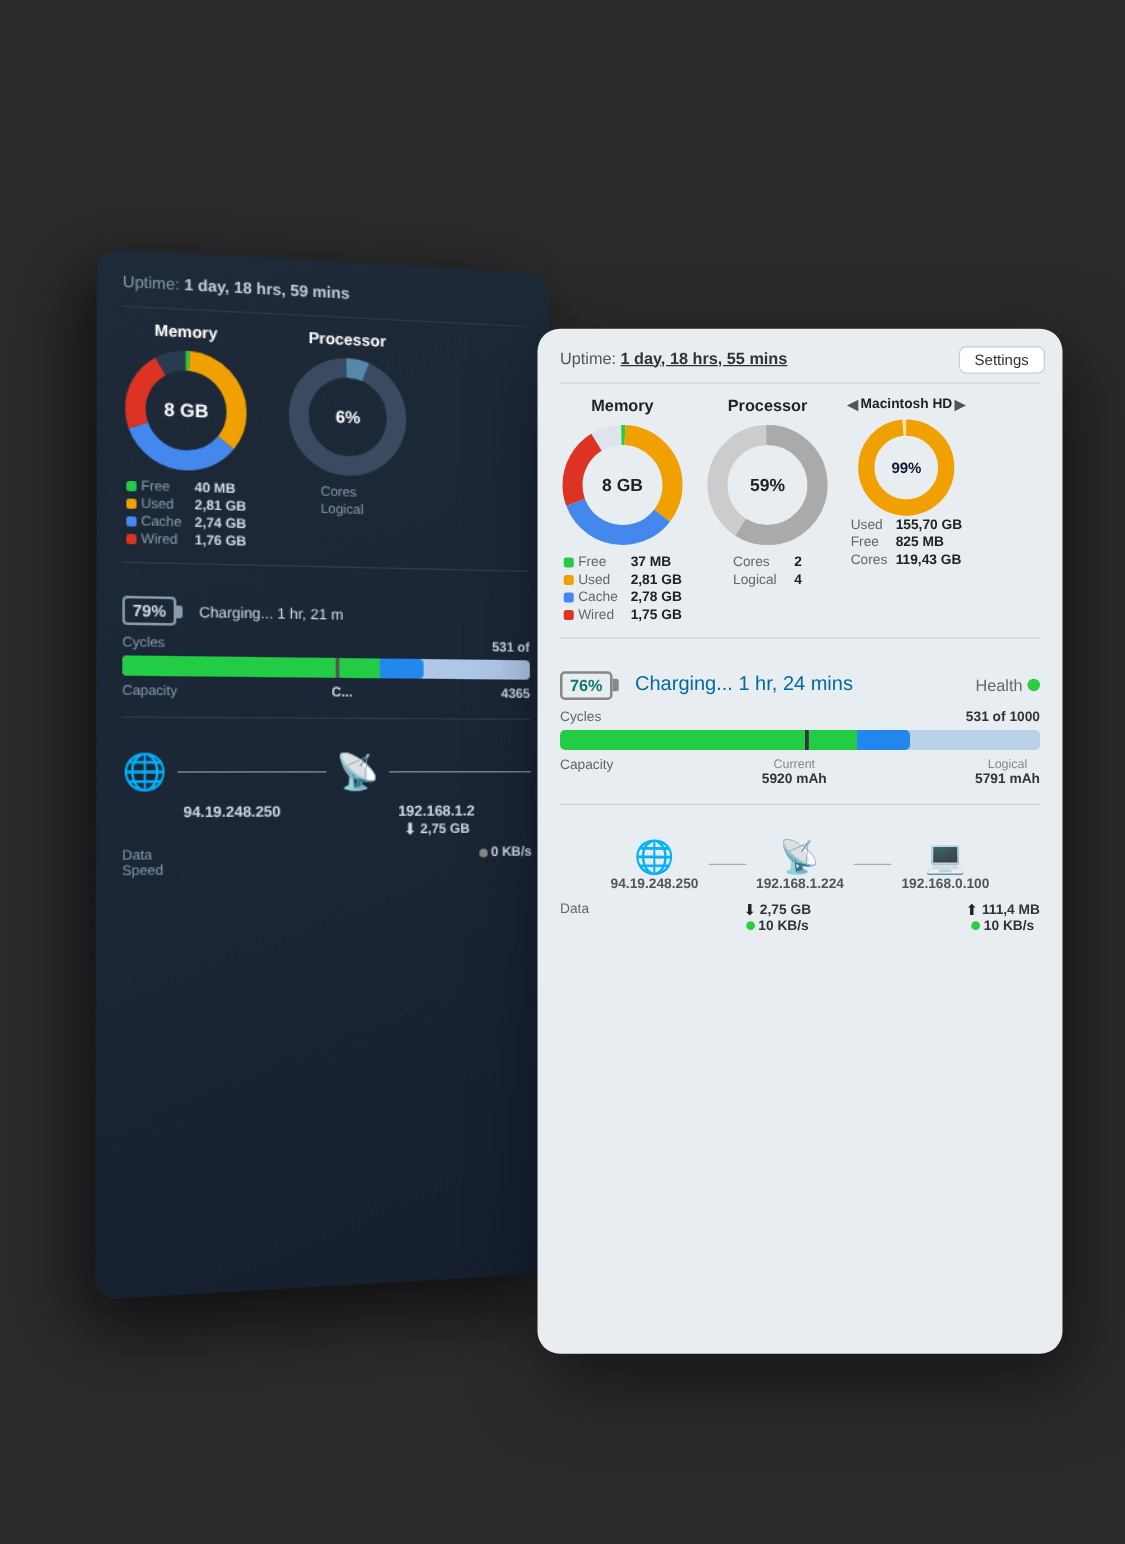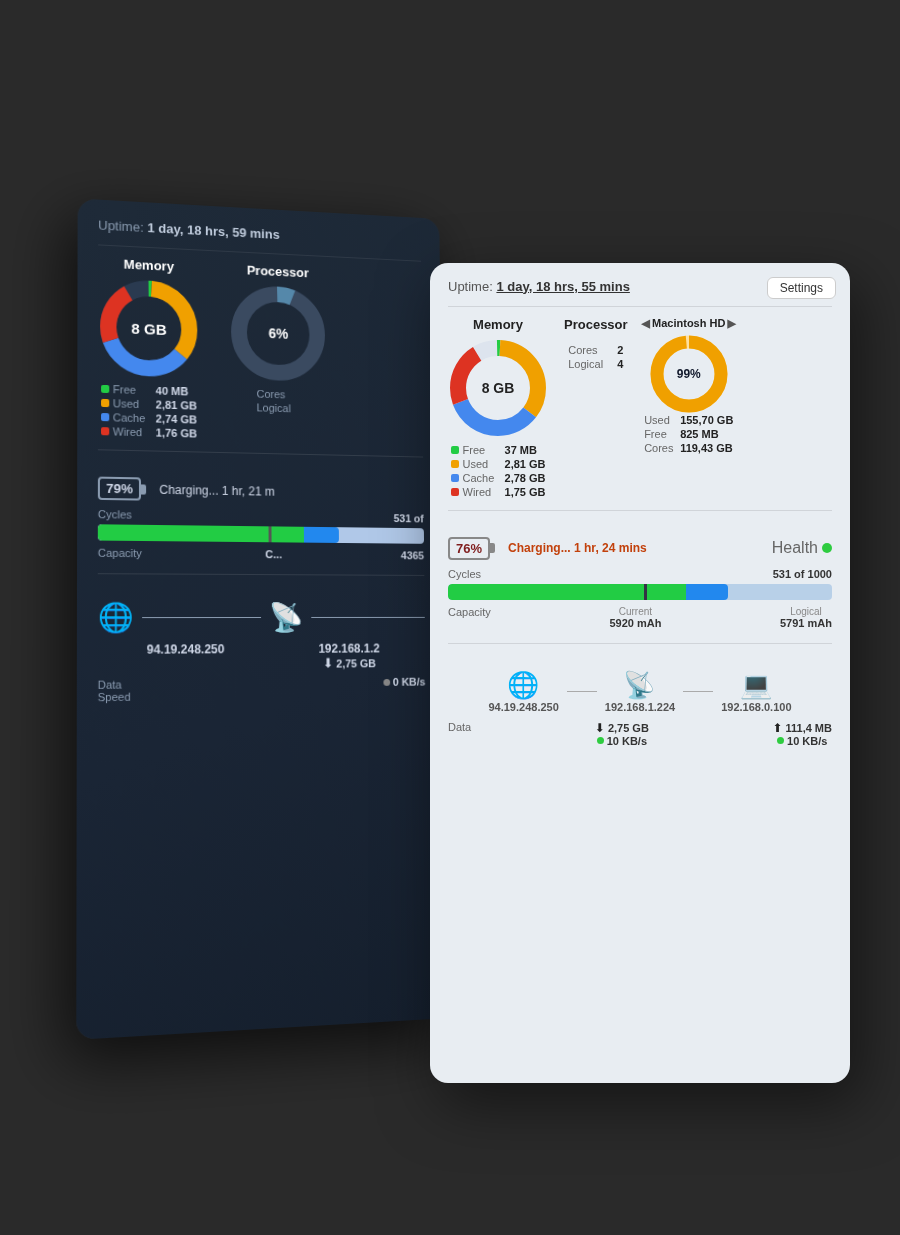--- a/index.html
+++ b/index.html
@@ -228,21 +228,21 @@
     }
     .card-light .charging-text { color: #333; }
     .health-dot {
       width: 10px;
       height: 10px;
       border-radius: 50%;
       background: #2ecc40;
       margin-left: auto;
     }
     .health-label {
-      font-size: 16px;
+      font-size: 13px;
       color: #666;
       margin-left: 4px;
     }
 
     .cycles-row {
       display: flex;
       justify-content: space-between;
       font-size: 11px;
       color: #8a9bb0;
       margin-bottom: 4px;
@@ -545,20 +545,27 @@
           <div class="legend-row">
               <div class="legend-dot" style="background:#dd3322"></div>
               <span class="legend-label" style="color:#666;">Wired</span>
               <span class="legend-value" style="color:#222;">1,75 GB</span>
             </div>
         </div>
       </div>
 
       <div class="metric-block" style="margin-left:10px;">
         <div class="metric-title">Processor</div>
+        <div class="donut-wrap">
+          <svg viewBox="0 0 100 100">
+            <circle cx="50" cy="50" r="40" fill="none" stroke="#cccccc" stroke-width="16"></circle>
+            <circle cx="50" cy="50" r="40" fill="none" stroke="#aaaaaa" stroke-width="16" stroke-dasharray="148 102" stroke-dashoffset="0" transform="rotate(-90 50 50)"></circle>
+          </svg>
+          <div class="donut-label" style="color:#222;font-size:14px;">59%</div>
+        </div>
         <div class="proc-info" style="color:#666;">
           <div class="proc-row">
             <span class="proc-key" style="color:#666;">Cores</span>
             <span class="proc-val" style="color:#222;">2</span>
           </div>
           <div class="proc-row">
             <span class="proc-key" style="color:#666;">Logical</span>
             <span class="proc-val" style="color:#222;">4</span>
           </div>
         </div>
@@ -591,24 +598,24 @@
               <span class="hd-val">119,43 GB</span>
             </div>
         </div>
       </div>
     </div>
 
     <div class="light-section-divider"></div>
 
     <div class="battery-section">
       <div class="battery-row">
-        <div class="battery-badge" style="border-color:#888;color:#7f1d1d;justify-content:center;">
+        <div class="battery-badge" style="border-color:#888;color:#0f766e;justify-content:center;">
           <span>76%</span>
         </div>
-        <span class="charging-text" style="color:#c2410c;margin-left:8px;font-size:12px;font-weight:bold;">Charging... 1 hr, 24 mins</span>
+        <span class="charging-text" style="color:#0369a1;margin-left:8px;font-size:16px;">Charging... 1 hr, 24 mins</span>
         <div style="display:flex;align-items:center;gap:4px;margin-left:auto;">
           <span class="health-label">Health</span>
           <div class="health-dot"></div>
         </div>
       </div>
       <div class="cycles-row" style="color:#666;">
         <span class="cycles-label">Cycles</span>
         <span class="cycles-val" style="color:#333;">531 of 1000</span>
       </div>
       <div class="progress-bar-wrap" style="background:#b8d0e8;">

